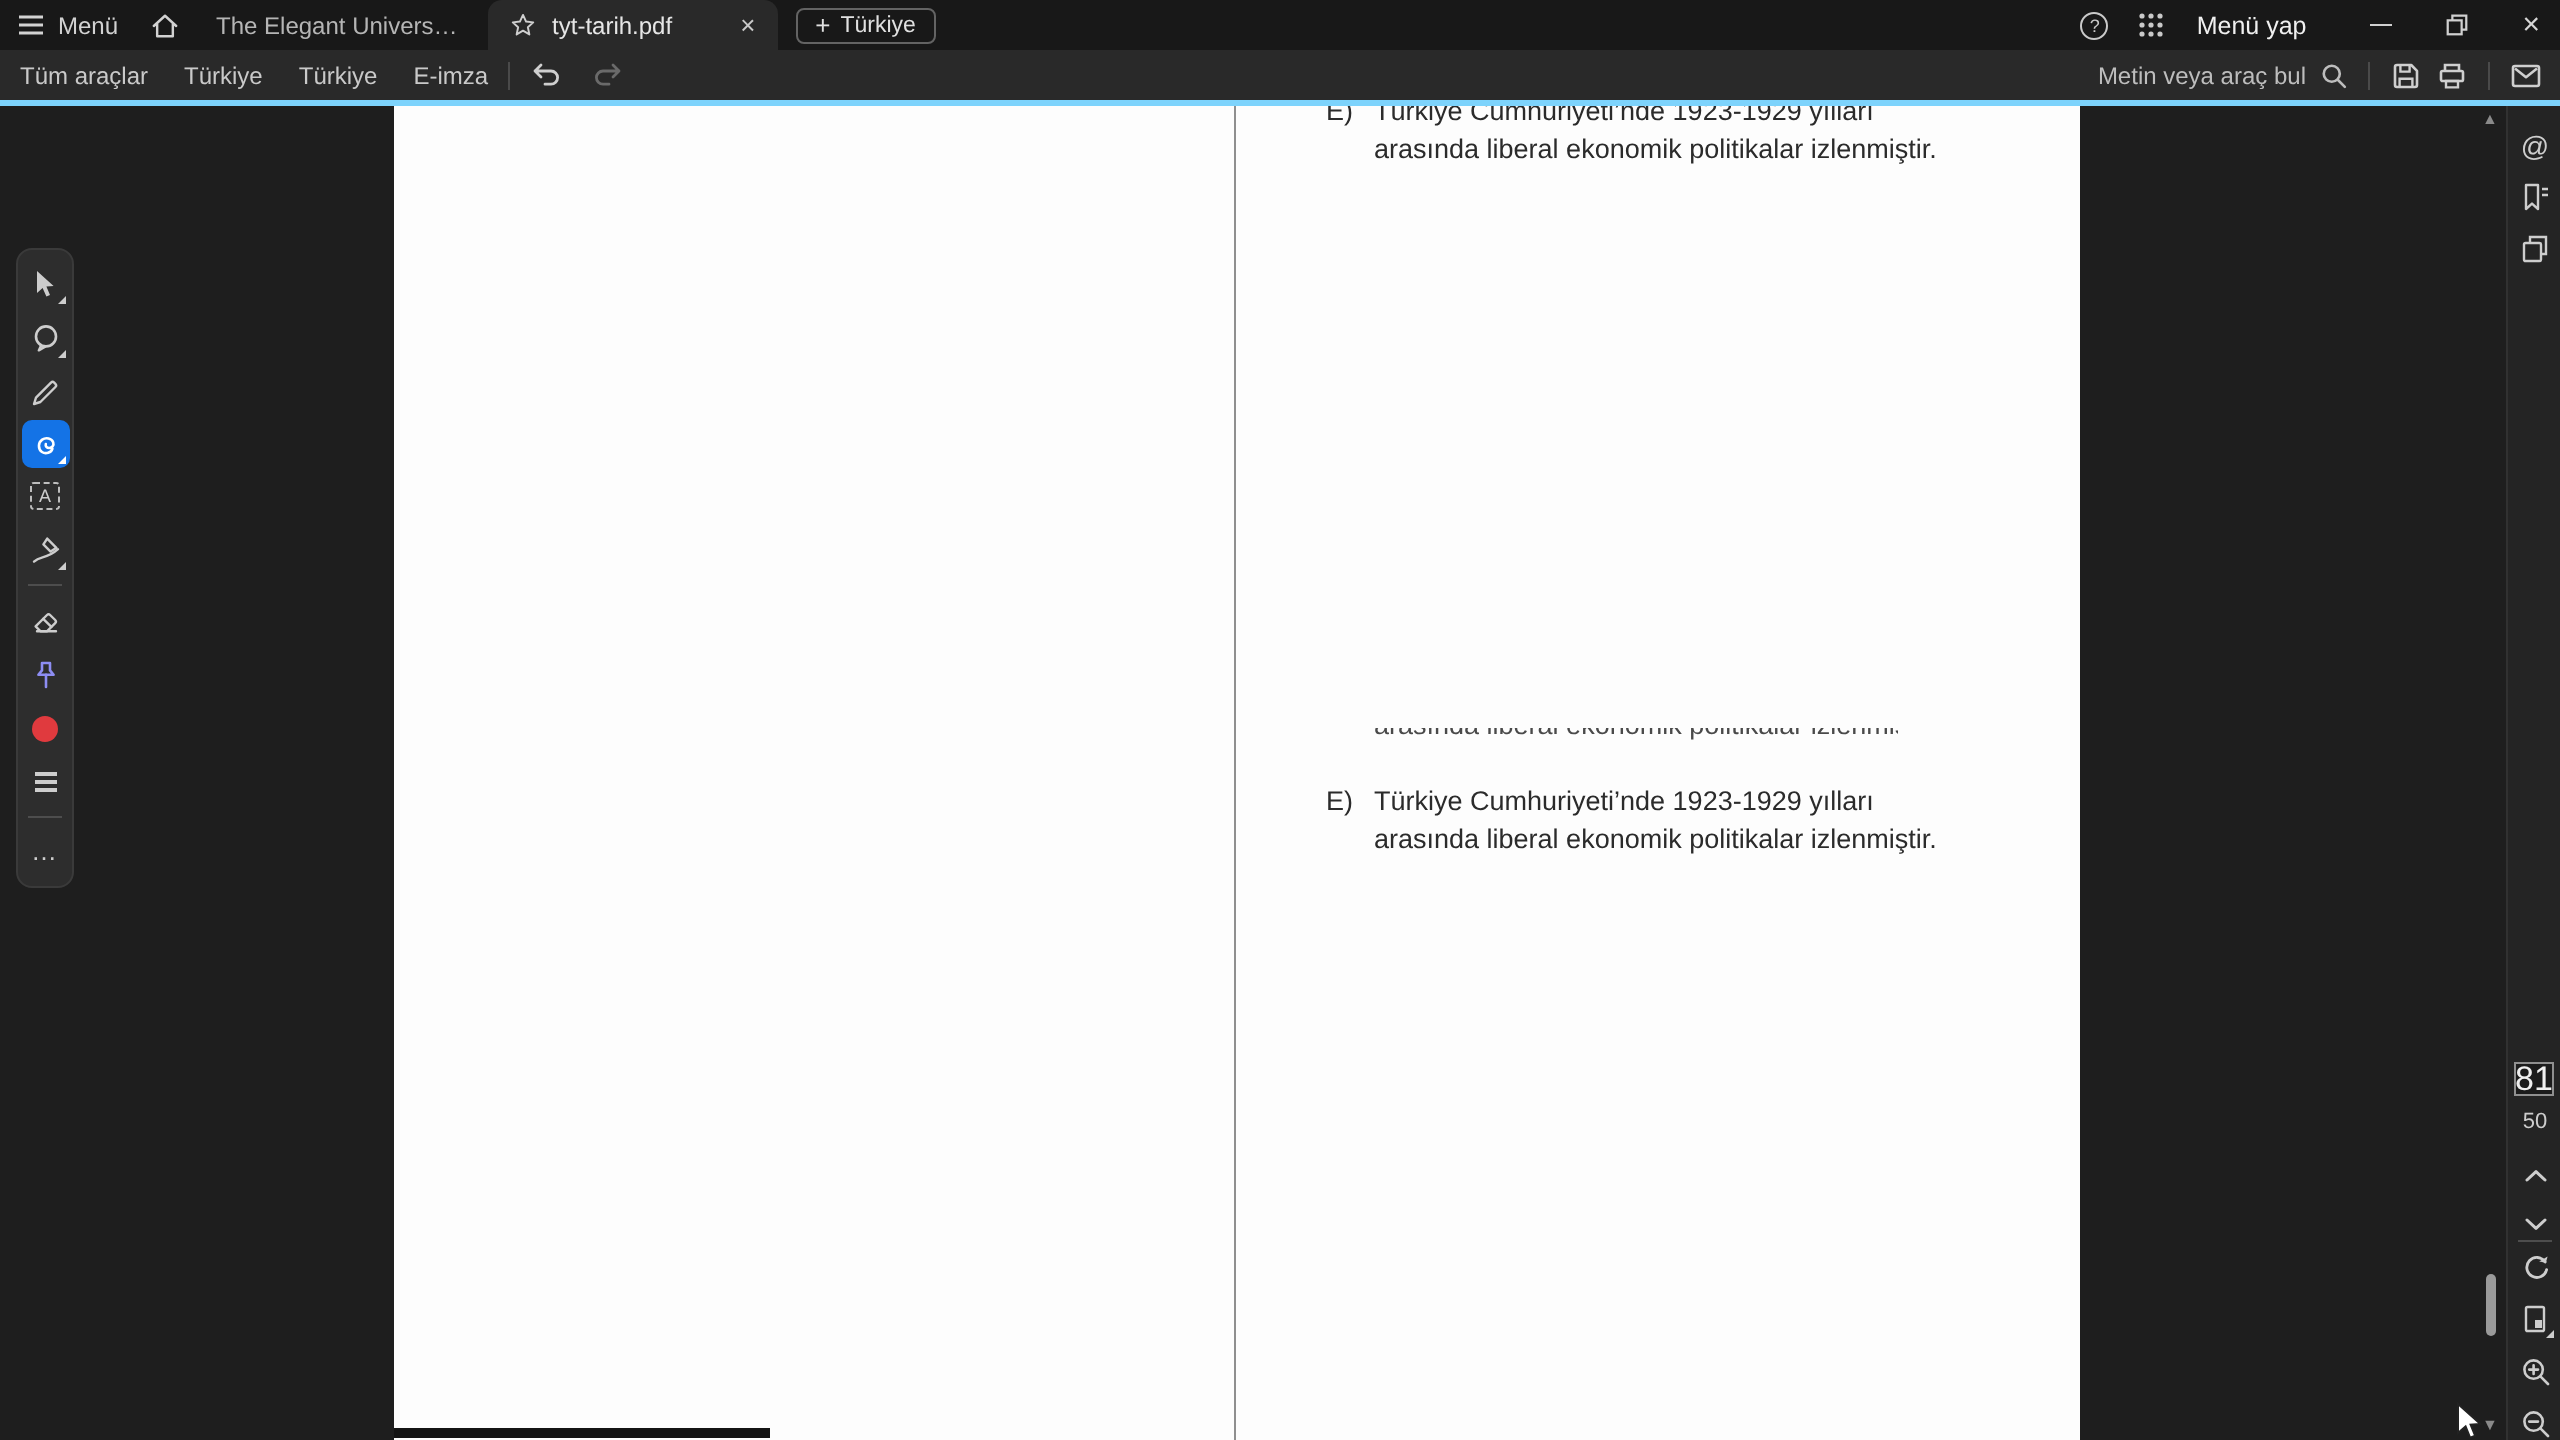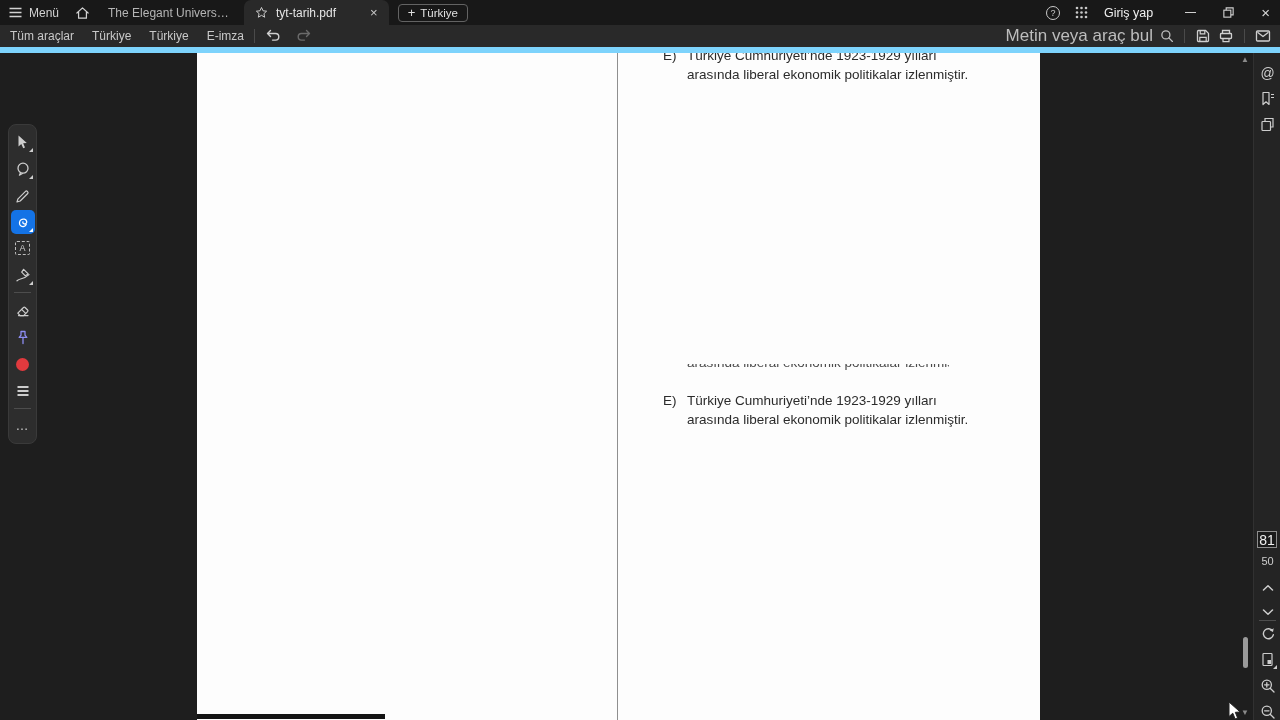--- a/index.html
+++ b/index.html
@@ -19,27 +19,27 @@
   .create-btn .plus { font-size:13px; line-height:1; }
   .tb-right { margin-left:auto; display:flex; align-items:center; }
   .help-circ { width:14px; height:14px; border:1.2px solid #c9c9c9; border-radius:50%;
     display:flex; align-items:center; justify-content:center; font-size:9px; color:#c9c9c9; }
   .grid-ic { margin-left:15px; display:flex; }
   .signin { margin-left:16px; color:#f0f0f0; font-size:12.5px; }
   .win-min { margin-left:32px; width:11px; height:1.5px; background:#d0d0d0; }
   .win-restore { margin-left:26px; display:flex; }
   .win-close { margin-left:26px; margin-right:10px; color:#d6d6d6; font-size:15px; line-height:1; }
   .toolbar { position:absolute; left:0; top:25px; width:1280px; height:28px; background:#292929;
-    display:flex; align-items:center; color:#c9c9c9; font-size:12px; border-bottom:6px solid #7dd3fc; }
+    display:flex; align-items:center; color:#c9c9c9; font-size:12px; border-bottom:3px solid #7dd3fc; }
   .tool-menu { display:flex; align-items:center; gap:18px; margin-left:10px; }
   .vdiv { width:1px; height:14px; background:#4a4a4a; margin:0 10px; }
   .undo-redo { display:flex; align-items:center; gap:13px; }
   .dim { color:#676767; }
   .tbr { margin-left:auto; display:flex; align-items:center; margin-right:9px; }
-  .find-group { display:flex; align-items:center; gap:7px; color:#bdbdbd; font-size:17px; }
+  .find-group { display:flex; align-items:center; gap:7px; color:#bdbdbd; font-size:12px; }
   .tbr .vdiv { margin:0 10px; }
   .tbr svg { display:block; }
   .main { position:absolute; left:0; top:53px; width:1280px; height:667px; background:#1e1e1e; }
   .pdf-page { position:absolute; left:197px; top:0; width:843px; height:667px; background:#fdfdfd;
     overflow:hidden; color:#2b2b2b; font-size:13.5px; line-height:19px; }
   .col-divider { position:absolute; left:420px; top:0; width:1px; height:667px; background:#8f8f8f; }
   .doc-line { position:absolute; white-space:nowrap; }
   .clip-box { position:absolute; overflow:hidden; }
   .blackbar { position:absolute; left:0; top:661px; width:188px; height:5px; background:#141414; }
   .left-panel { position:absolute; left:8px; top:71px; width:29px; background:#2d2d2d;
@@ -54,21 +54,21 @@
   .hdiv { width:17px; height:1px; background:#4d4d4d; margin:3px 0; }
   .atext { width:15px; height:14px; border:1px dashed #bdbdbd; border-radius:2px; font-size:9px;
     display:flex; align-items:center; justify-content:center; color:#cdcdcd; }
   .more-dots { font-size:13px; letter-spacing:1px; color:#cdcdcd; line-height:6px; }
   .right-rail { position:absolute; right:0; top:0; width:27px; height:667px; background:#242424;
     border-left:1px solid #313131; }
   .rail-ic { position:absolute; left:4px; width:19px; height:19px; display:flex;
     align-items:center; justify-content:center; color:#cdcdcd; }
   .assist { font-size:14px; color:#cdcdcd; }
   .pagebox { position:absolute; left:3px; top:478px; width:20px; height:17px;
-    border:1px solid #8f8f8f; background:#1b1b1b; color:#f0f0f0; font-size:14px;
+    border:1px solid #8f8f8f; background:#1b1b1b; color:#f0f0f0; font-size:17px;
     display:flex; align-items:center; justify-content:center; }
   .pagetotal { position:absolute; left:0; top:502px; width:27px; text-align:center;
     color:#cdcdcd; font-size:11px; }
   .rail-div { position:absolute; left:5px; top:567px; width:17px; height:1px; background:#4d4d4d; }
   .scroll-arrow { position:absolute; font-size:8px; color:#8a8a8a; width:12px; text-align:center; }
   .scroll-thumb { position:absolute; left:1243px; top:637px; width:5px; height:31px;
     border-radius:2.5px; background:#9a9a9a; }
   .cursor { position:absolute; left:1227px; top:648px; }
   svg { display:block; }
 </style>
@@ -117,21 +117,21 @@
             <circle cx="11" cy="2" r="1.3"></circle>
         <circle cx="2" cy="6.5" r="1.3"></circle>
             <circle cx="6.5" cy="6.5" r="1.3"></circle>
             <circle cx="11" cy="6.5" r="1.3"></circle>
         <circle cx="2" cy="11" r="1.3"></circle>
             <circle cx="6.5" cy="11" r="1.3"></circle>
             <circle cx="11" cy="11" r="1.3"></circle>
           </g>
       </svg>
     </span>
-    <span class="signin">Giriş yap</span>
+    <span class="signin">Menü yap</span>
     <span class="win-min"></span>
     <span class="win-restore">
       <svg width="13" height="13" viewBox="0 0 14 14">
           <path d="M4.5 4.5 V2 H12 V9.5 H9.5" fill="none" stroke="#d0d0d0" stroke-width="1.2"></path>
           <rect x="2" y="4.5" width="7.5" height="7.5" fill="none" stroke="#d0d0d0" stroke-width="1.2"></rect>
         </svg>
     </span>
     <span class="win-close">×</span>
   </div>
 </div>

